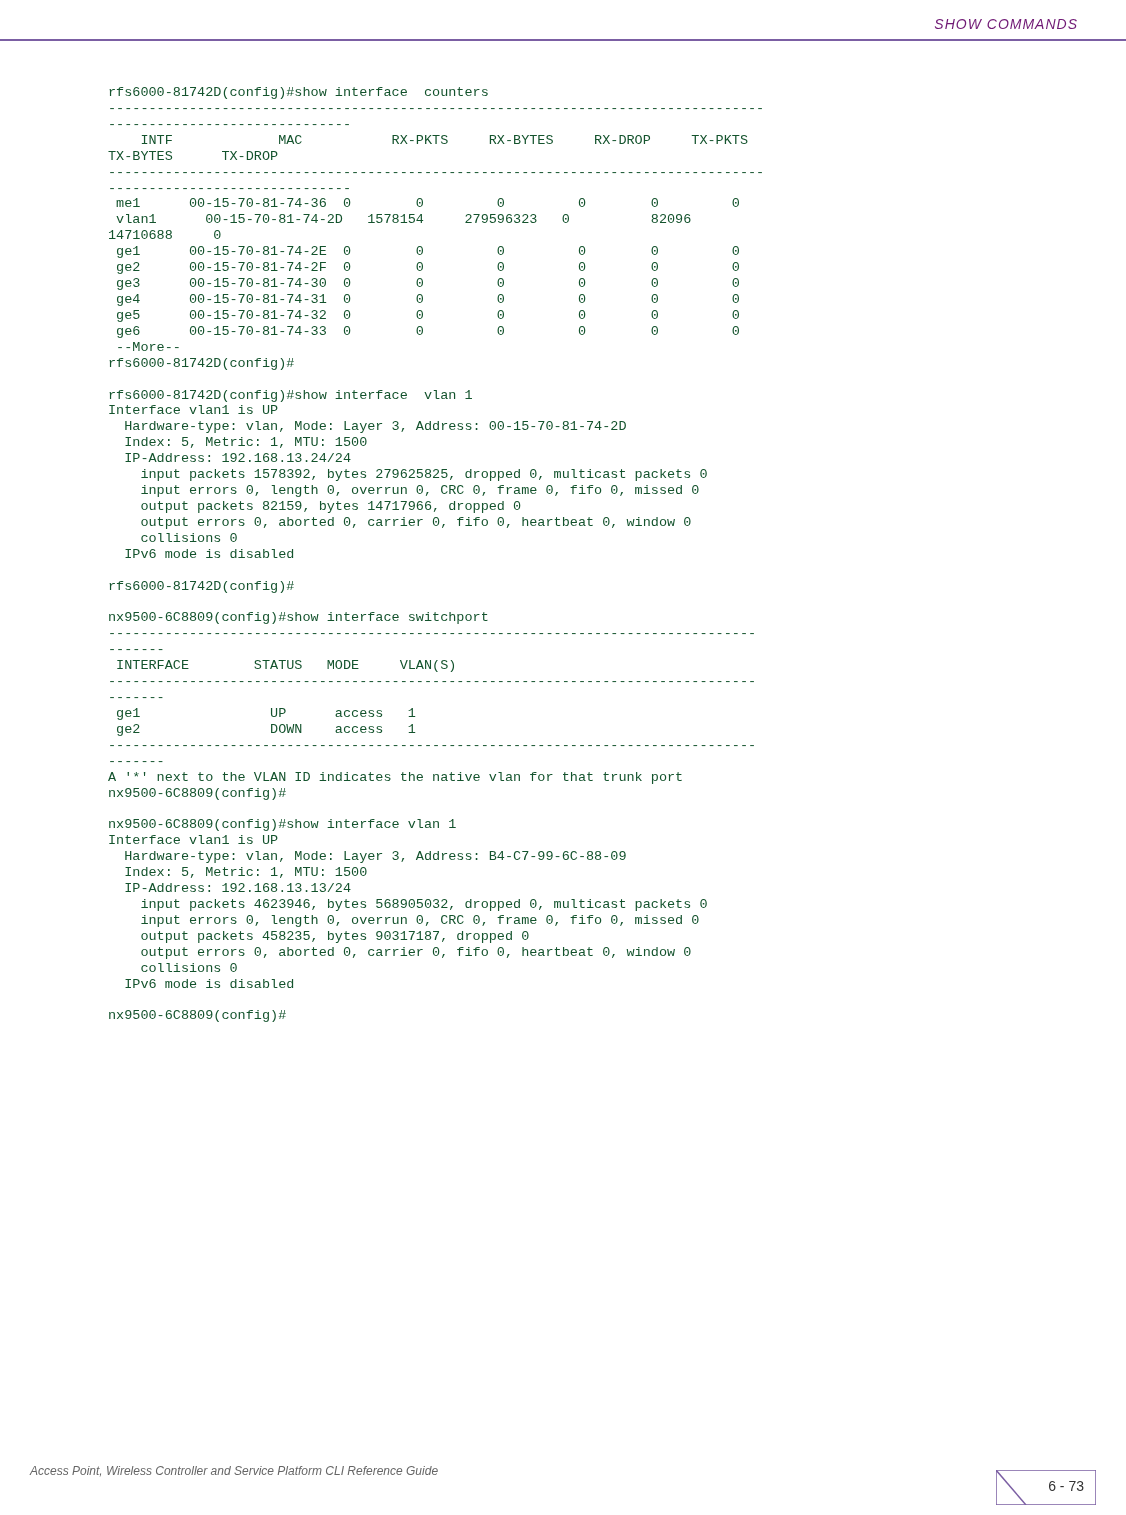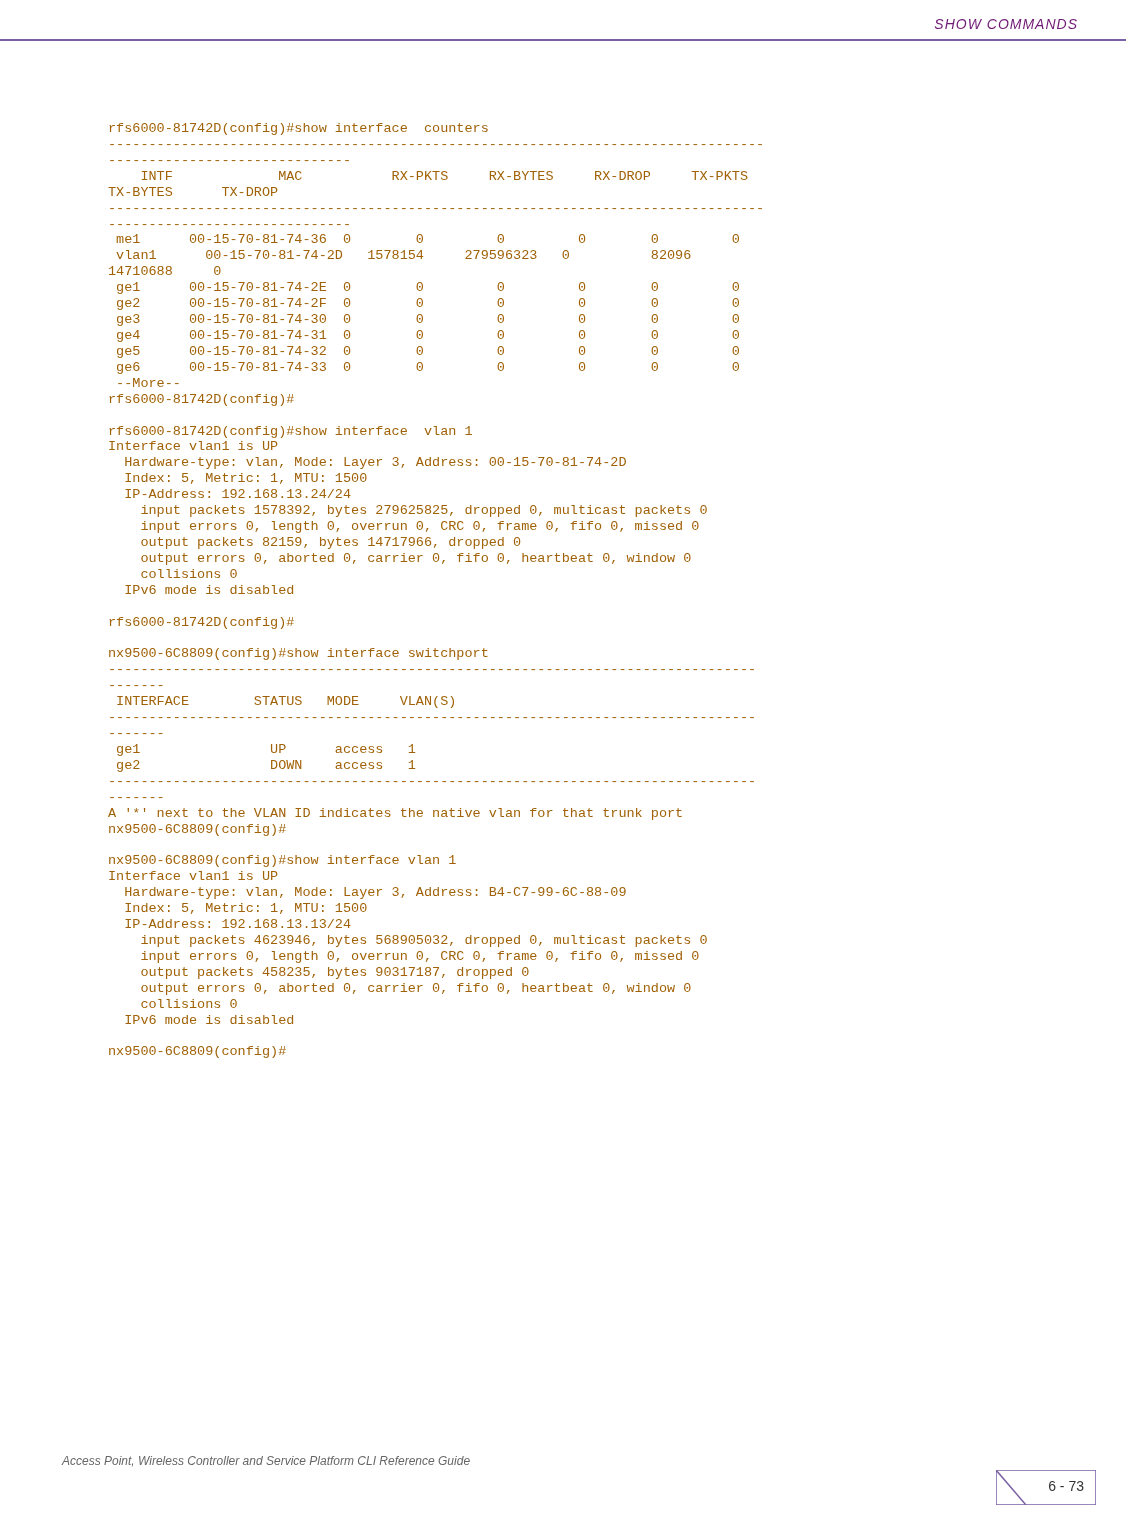--- a/index.html
+++ b/index.html
@@ -40,39 +40,37 @@
       top: 85px;
       left: 108px;
       right: 20px;
     }
     
     .mono {
       font-family: "Courier New", Courier, monospace;
       font-size: 13.5px;
       line-height: 1.18;
       white-space: pre;
-      color: #a16207;
-      margin-top: 36px;
+      color: #14532d;
     }
     
     .footer {
       position: absolute;
       bottom: 30px;
       left: 0;
       right: 0;
     }
     
     .footer-text {
       position: absolute;
       left: 30px;
-      bottom: 17px;
+      bottom: 7px;
       font-size: 12px;
       color: #666;
       font-style: italic;
-      margin-left: 32px;
     }
     
     .page-box {
       position: absolute;
       right: 30px;
       bottom: -8px;
       width: 100px;
       height: 23px;
       margin-top: 16px;
     }

